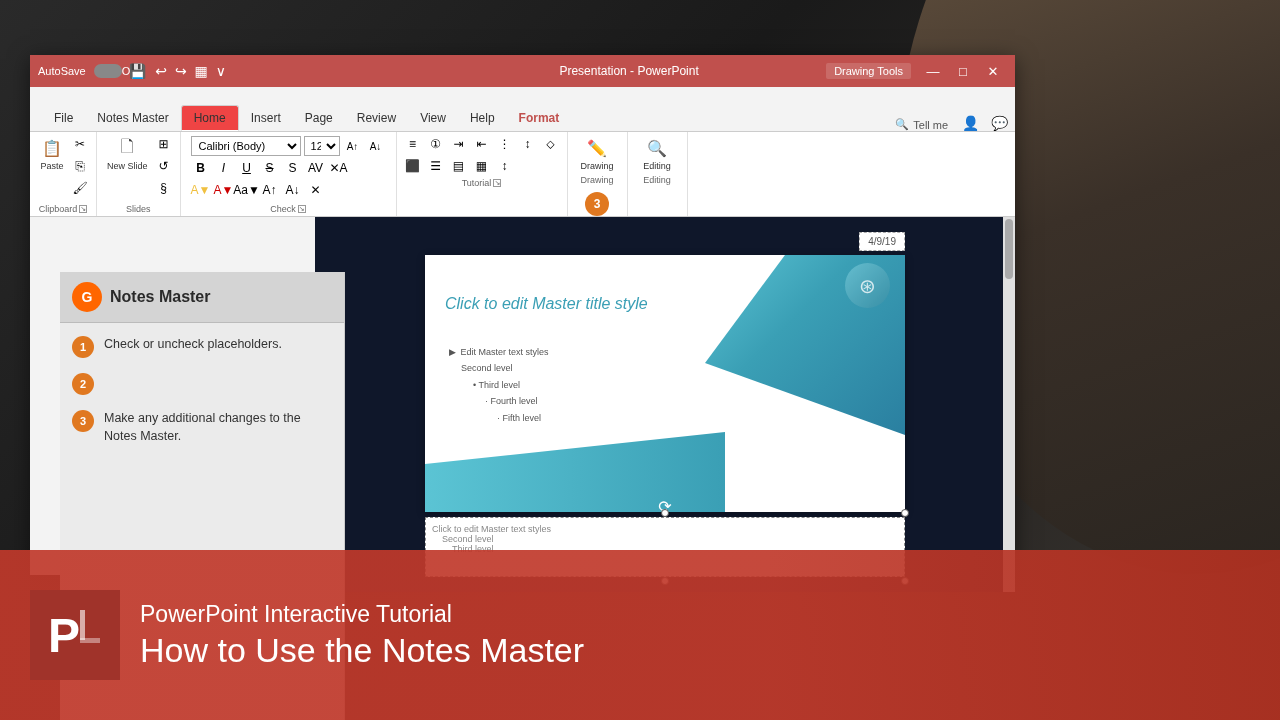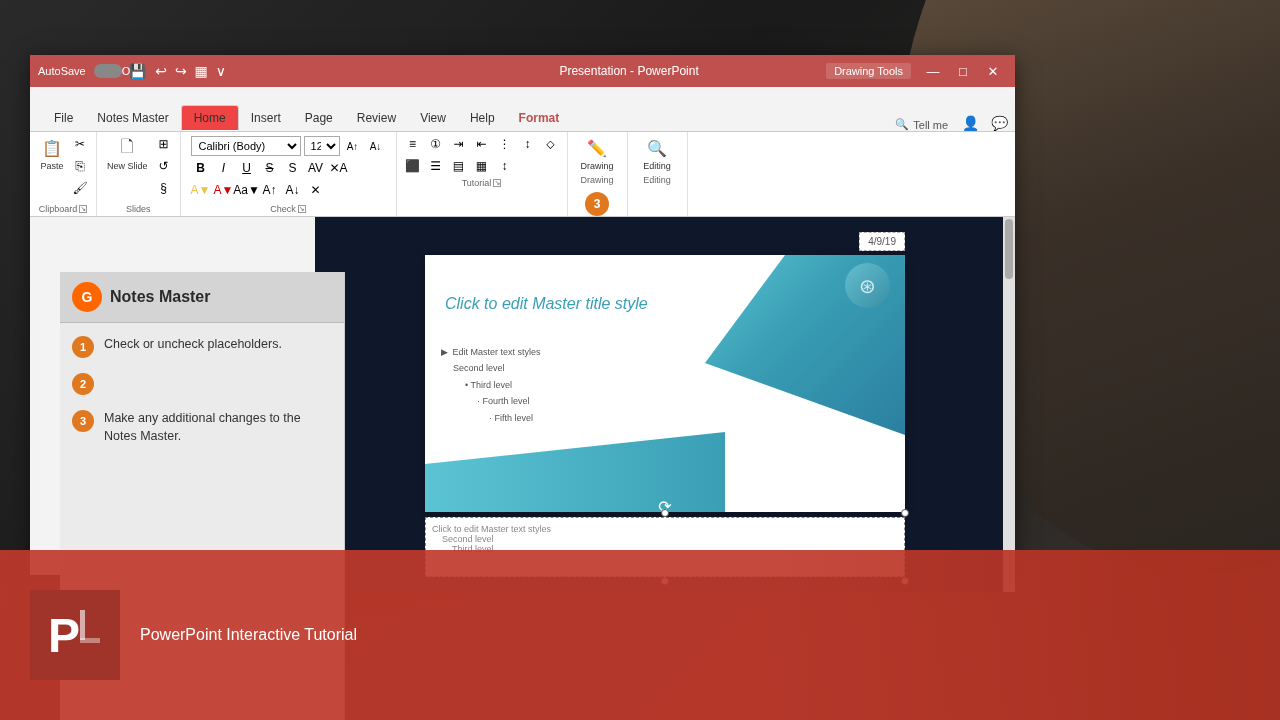--- a/index.html
+++ b/index.html
@@ -213,21 +213,21 @@
     .slide-title {
       position: absolute;
       top: 40px; left: 20px;
       font-size: 16px;
       color: #3a9fb5;
       font-style: italic;
       cursor: pointer;
     }
     .slide-body {
       position: absolute;
-      top: 90px; left: 16px;
+      top: 90px; left: 24px;
       font-size: 9px;
       color: #555;
       line-height: 1.6;
     }
     .slide-body div { margin-bottom: 2px; }
     .slide-body .level2 { padding-left: 12px; }
     .slide-body .level3 { padding-left: 24px; }
     .slide-body .level4 { padding-left: 36px; }
     .slide-body .level5 { padding-left: 48px; }
 
@@ -298,21 +298,21 @@
       font-weight: bold;
       font-family: 'Segoe UI', sans-serif;
     }
 
     .bottom-text {
       display: flex;
       flex-direction: column;
       gap: 4px;
     }
     .bottom-subtitle {
-      font-size: 16px;
+      font-size: 23px;
       color: white;
       font-weight: 400;
     }
     .bottom-title {
       font-size: 34px;
       color: white;
       font-weight: 300;
       line-height: 1.1;
     }
 
@@ -674,15 +674,16 @@
           <rect width="70" height="70" fill="#a0332a"></rect>
           <text x="8" y="52" font-family="Arial" font-size="48" font-weight="bold" fill="white">P</text>
           <rect x="40" y="10" width="5" height="30" fill="white" opacity="0.6"></rect>
           <rect x="40" y="38" width="20" height="5" fill="white" opacity="0.4"></rect>
         </svg>
       </div>
     </div>
 
     <div class="bottom-text">
       <div class="bottom-subtitle">PowerPoint Interactive Tutorial</div>
+      <div class="bottom-title">How to Use the Notes Master</div>
     </div>
   </div>
 </div>
 
 </body></html>

